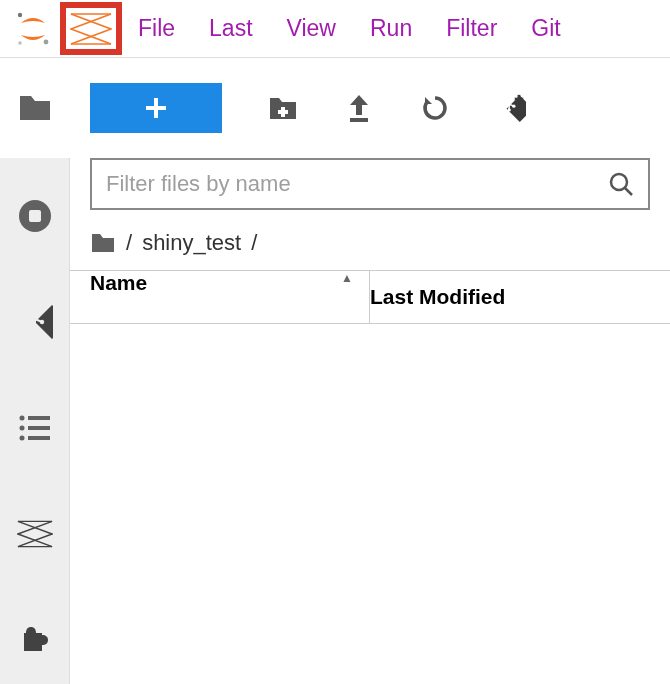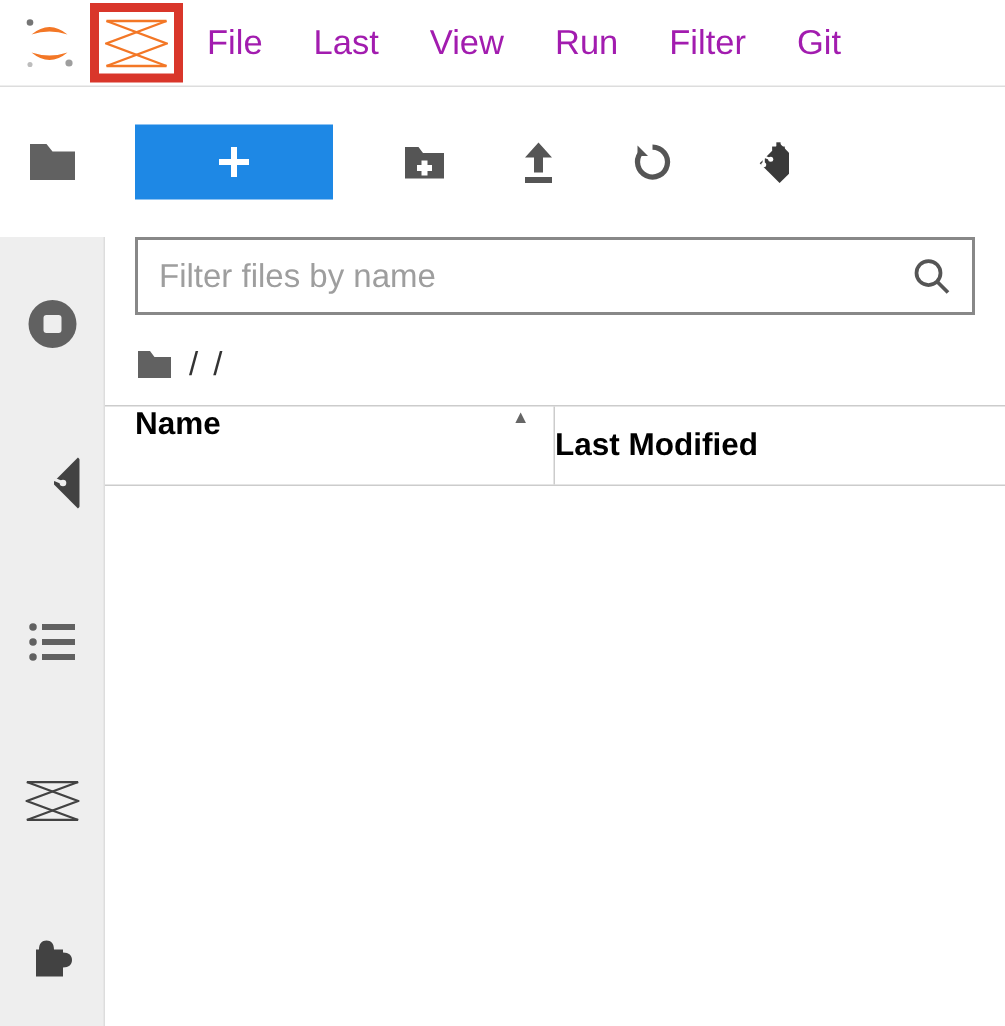--- a/index.html
+++ b/index.html
@@ -289,20 +289,21 @@
       </div>
     </div>
 
     <div class="breadcrumb">
       <span class="bc-folder">
         <svg width="26" height="22" viewBox="0 0 26 22">
           <path d="M2 2 L10 2 L13 6 L24 6 L24 20 L2 20 Z" fill="#616161"></path>
         </svg>
       </span>
       <span>/</span>
+      <span>shiny_test</span>
       <span>/</span>
     </div>
 
     <div class="headers">
       <div class="col-name">
         <span>Name</span>
         <span class="sort-caret">▲</span>
       </div>
       <div class="col-mod">
         <span>Last Modified</span>

